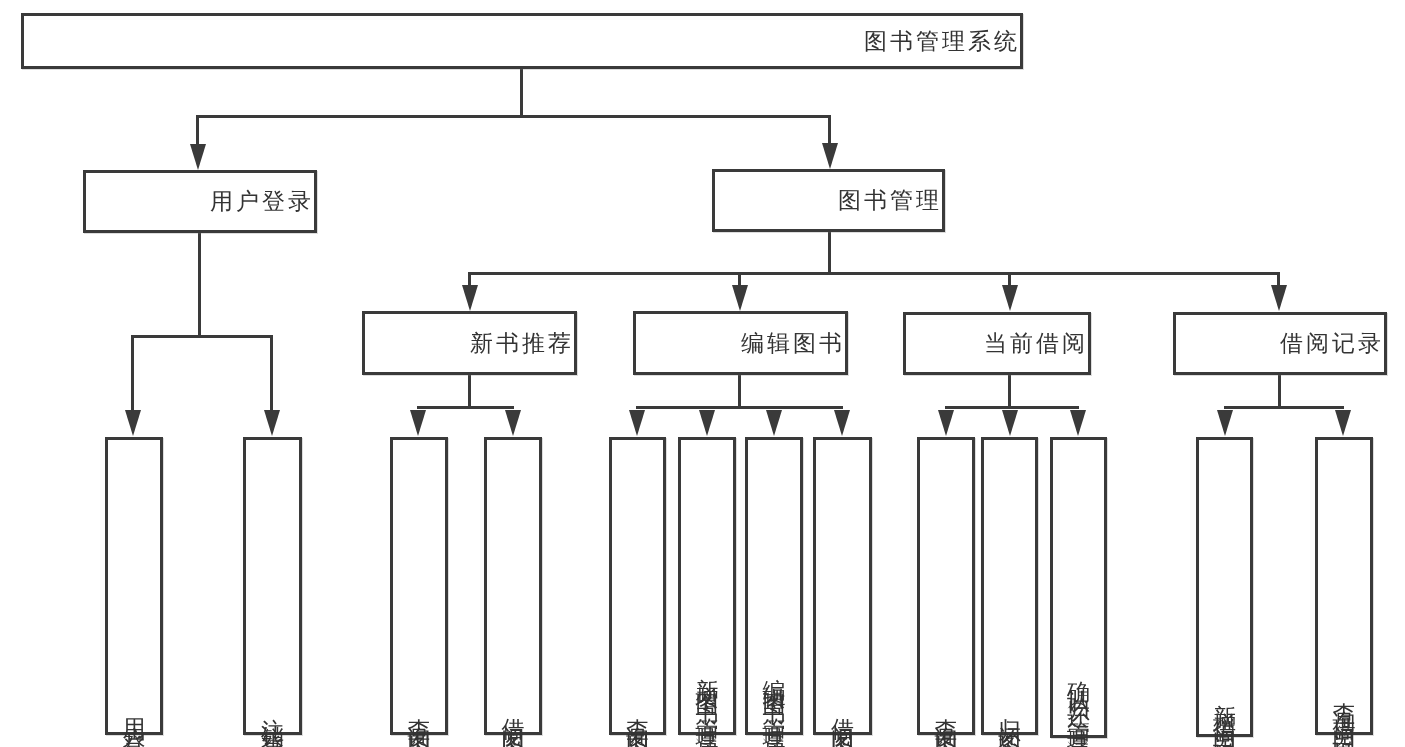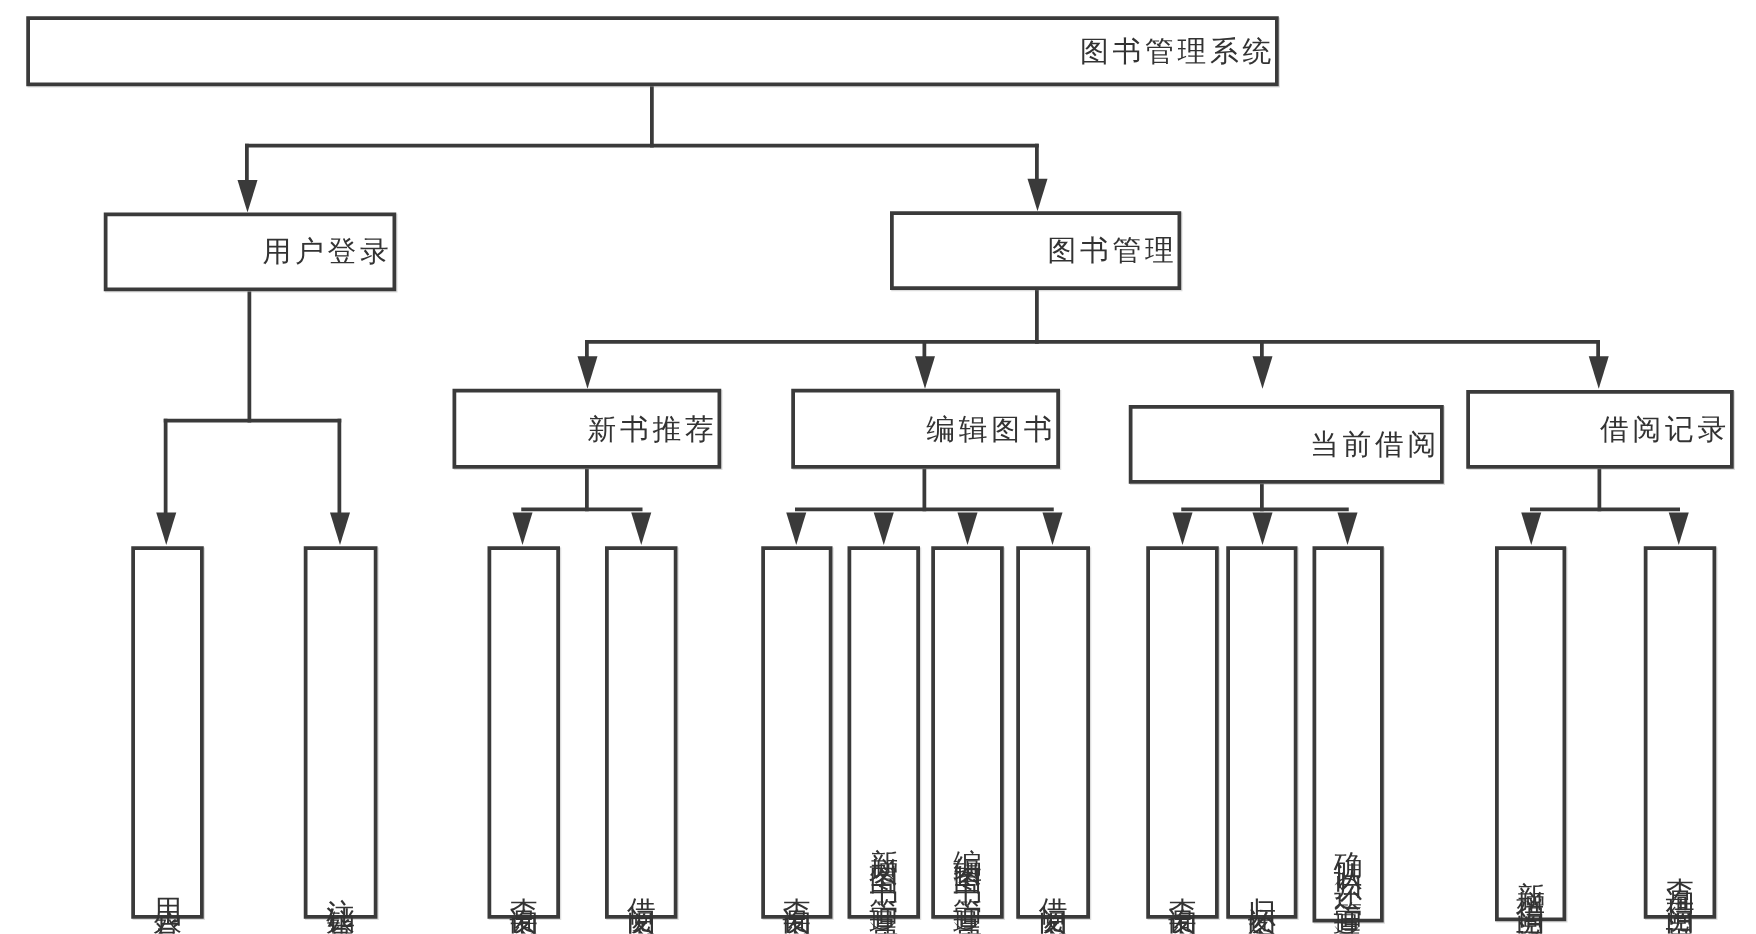--- a/index.html
+++ b/index.html
@@ -134,21 +134,21 @@
   <div class="box" style="left:712px; top:169px; width:233px; height:63px;font-family:Liberation Mono, monospace;">
       <span>图书管理</span>
     </div>
 
   <div class="box" style="left:362px; top:311px; width:215px; height:64px;">
       <span>新书推荐</span>
     </div>
   <div class="box" style="left:633px; top:311px; width:215px; height:64px;">
       <span>编辑图书</span>
     </div>
-  <div class="box" style="left:903px; top:324px; width:252px; height:63px;">
+  <div class="box" style="left:903px; top:312px; width:188px; height:63px;">
       <span>当前借阅</span>
     </div>
   <div class="box" style="left:1173px; top:312px; width:214px; height:63px;">
       <span>借阅记录</span>
     </div>
 
   <div class="box leaf" style="left:105px; top:437px; width:58px; height:298px;">
       <span>用户登录</span>
     </div>
   <div class="box leaf" style="left:243px; top:437px; width:59px; height:298px;">

